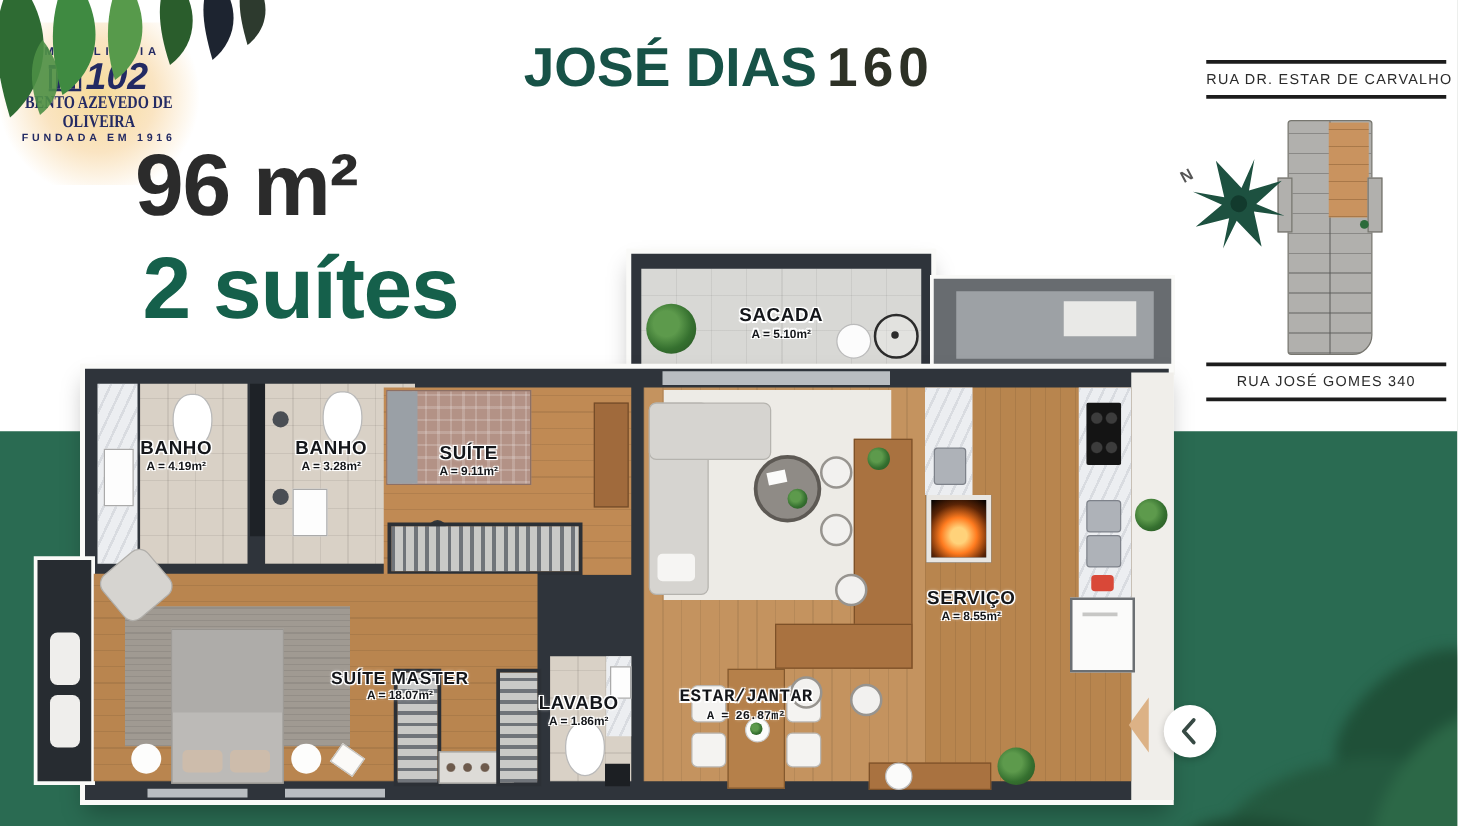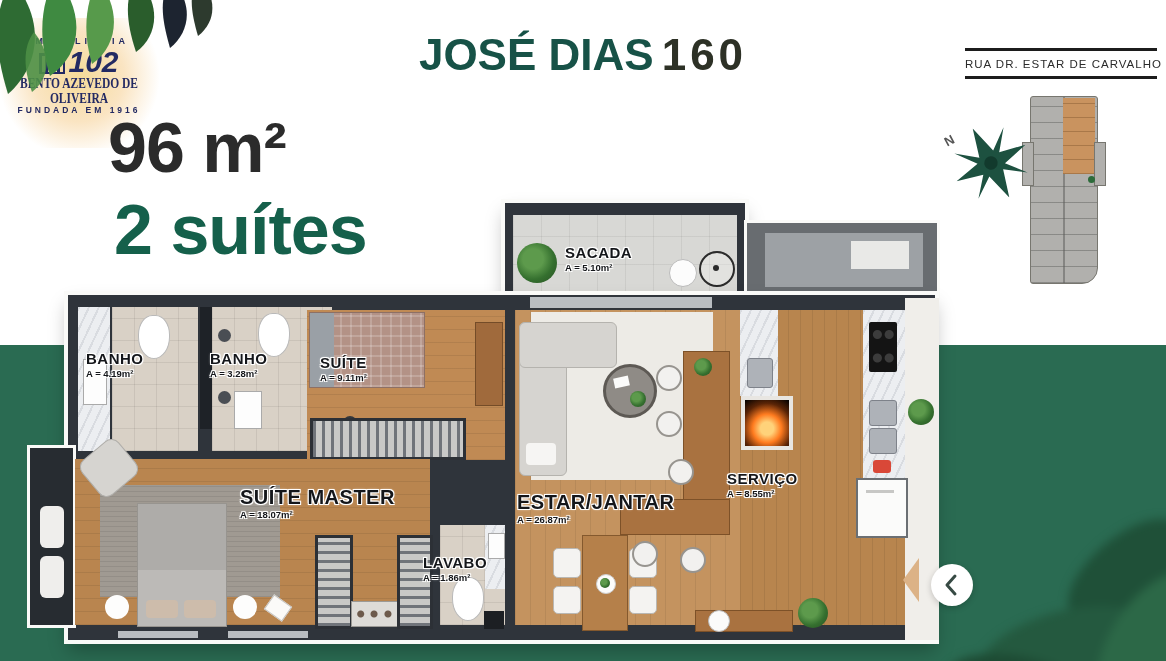--- a/index.html
+++ b/index.html
@@ -38,25 +38,25 @@
      repeating-linear-gradient(0deg,rgba(0,0,0,.07) 0 1px,transparent 1px 22px),
      repeating-linear-gradient(90deg,rgba(0,0,0,.07) 0 1px,transparent 1px 22px);}
   .tile-gray{background-color:#d8d8d5;background-image:
      repeating-linear-gradient(0deg,rgba(0,0,0,.06) 0 1px,transparent 1px 28px),
      repeating-linear-gradient(90deg,rgba(0,0,0,.06) 0 1px,transparent 1px 28px);}
   .marble{background-color:#eceef1;background-image:repeating-linear-gradient(115deg,rgba(160,165,175,.25) 0 2px,transparent 2px 9px);}
   .wood1{background-color:#c08a54;background-image:repeating-linear-gradient(0deg,rgba(0,0,0,.08) 0 1px,transparent 1px 13px);}
   .wood2{background-color:#b9854f;background-image:repeating-linear-gradient(0deg,rgba(0,0,0,.08) 0 1px,transparent 1px 13px);}
   .wood3{background-color:#c4935f;background-image:repeating-linear-gradient(90deg,rgba(0,0,0,.07) 0 1px,transparent 1px 15px);}
   .wood4{background-color:#b8854e;background-image:repeating-linear-gradient(90deg,rgba(0,0,0,.08) 0 1px,transparent 1px 12px);}
-  .room-label{position:absolute;text-align:left;color:#14161a;z-index:9;line-height:1;
+  .room-label{position:absolute;text-align:center;color:#14161a;z-index:9;line-height:1;
     text-shadow:-1px -1px 0 #fff,1px -1px 0 #fff,-1px 1px 0 #fff,1px 1px 0 #fff,0 0 3px #fff;}
   .room-label .rn{font-weight:800;font-size:15px;letter-spacing:.5px;white-space:nowrap;}
   .room-label .ra{font-weight:700;font-size:9.5px;margin-top:3px;}
-  .room-label.big .rn{font-size:20px;}
+  .room-label.big .rn{font-size:14px;margin-top:48px;}
   .toilet{background:#fff;border:1px solid #b9b9b9;border-radius:45% 45% 50% 50%;}
   .sinkbox{background:#fdfdfd;border:1px solid #aaa;}
   .wardrobe-h{border:3px solid #2c3036;background:repeating-linear-gradient(90deg,#70747a 0 3px,#c9c9c7 3px 9px);}
   .wardrobe-v{border:3px solid #2c3036;background:repeating-linear-gradient(0deg,#70747a 0 3px,#c9c9c7 3px 9px);}
   .plantc{border-radius:50%;background:radial-gradient(circle at 40% 40%, #5d9a4c 0 30%, #35702f 60%, #274f22 100%);}
   .stool{width:22px;height:22px;border-radius:50%;background:#f2f1ef;border:2px solid #97948f;}
   .chair{background:#f4f3f1;border:1px solid #b9b7b3;border-radius:5px;}
   .win{background:#b9bdc1;}
   
   .street{left:965px;width:192px;text-align:center;z-index:6;color:#2b2b2b;}
@@ -202,21 +202,21 @@
 
       <div class="a" style="left:67px;top:225px;width:44px;height:94px;background:#b5804a;border:1px solid #84592e;">
         <div class="a" style="left:13px;top:38px;width:18px;height:18px;border-radius:50%;background:#fcfcfb;border:1px solid #ccc;"></div>
         <div class="plantc a" style="left:17px;top:42px;width:10px;height:10px;"></div>
       </div>
       <div class="chair a" style="left:38px;top:238px;width:26px;height:28px;"></div>
       <div class="chair a" style="left:38px;top:276px;width:26px;height:26px;"></div>
       <div class="chair a" style="left:114px;top:238px;width:26px;height:28px;"></div>
       <div class="chair a" style="left:114px;top:276px;width:26px;height:26px;"></div>
     </div>
-    <div class="room-label big" style="left:489px;top:289px;width:160px;">
+    <div class="room-label big" style="left:489px;top:300px;width:160px;font-family:Liberation Mono, monospace;">
       <div class="rn">ESTAR/JANTAR</div>
         <div class="ra">A = 26.87m²</div>
     </div>
 
     <div class="a" style="left:655px;top:148px;width:45px;height:182px;background:#a97240;border:1px solid #7d5128;">
       <div class="plantc a" style="left:10px;top:6px;width:18px;height:18px;"></div>
     </div>
     <div class="a" style="left:592px;top:296px;width:108px;height:34px;background:#a97240;border:1px solid #7d5128;"></div>
     <div class="stool a" style="left:628px;top:162px;"></div>
     <div class="stool a" style="left:628px;top:208px;"></div>
@@ -309,20 +309,25 @@
   </div>
 
   <div class="a bthumb">
     <div class="body"></div>
     <div class="unit"></div>
     <div class="wingL"></div>
     <div class="wingR"></div>
     <div class="gdot"></div>
   </div>
 
+  <div class="a street" style="top:290px;">
+    <div class="bar"></div>
+    <div class="txt">RUA JOSÉ GOMES 340</div>
+    <div class="bar"></div>
+  </div>
 
   <div class="a back-btn">
     <svg width="42" height="42" viewBox="0 0 42 42">
       <polyline points="24,12 16,21 24,30" fill="none" stroke="#374a44" stroke-width="3" stroke-linecap="round" stroke-linejoin="round"></polyline>
     </svg>
   </div>
 
 </div>
 
 </body></html>

